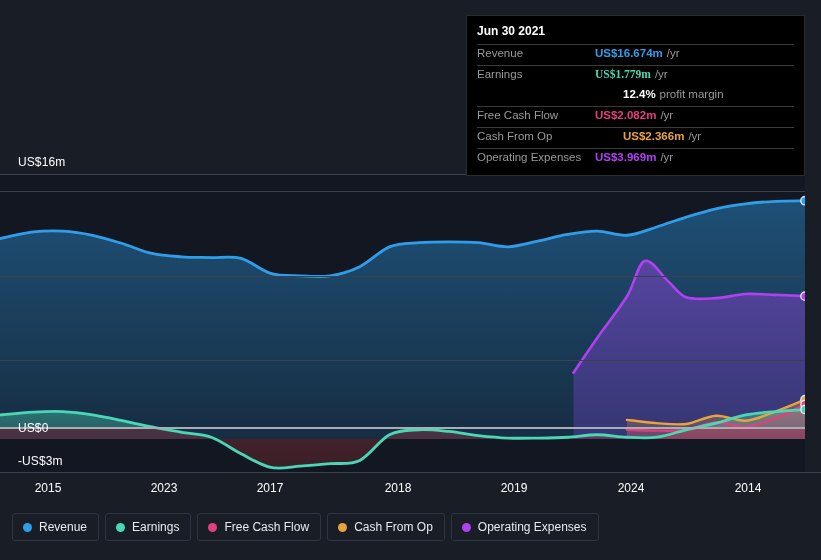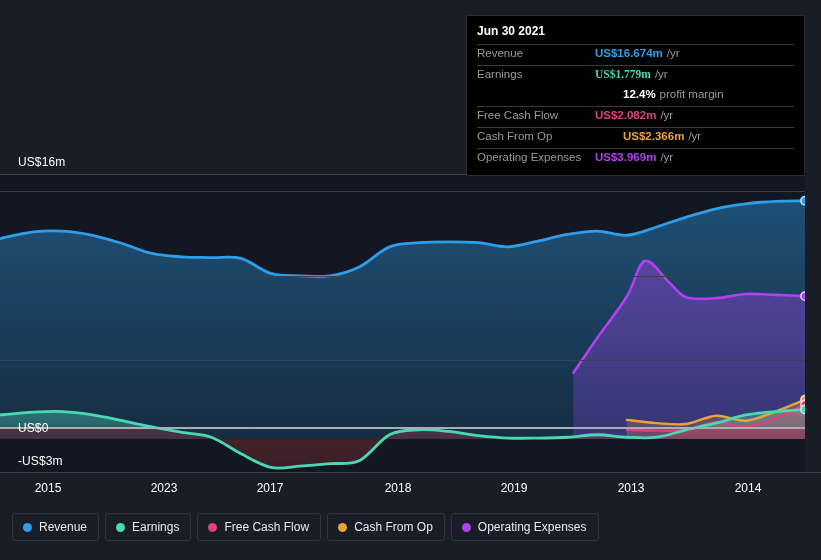--- a/index.html
+++ b/index.html
@@ -223,21 +223,21 @@
 
   <div class="y-label" style="left:18px; top:155px">US$16m</div>
   <div class="y-label" style="left:18px; top:421px">US$0</div>
   <div class="y-label" style="left:18px; top:454px">-US$3m</div>
 
   <div class="x-label" style="left:48px">2015</div>
   <div class="x-label" style="left:164px">2023</div>
   <div class="x-label" style="left:270px">2017</div>
   <div class="x-label" style="left:398px">2018</div>
   <div class="x-label" style="left:514px">2019</div>
-  <div class="x-label" style="left:631px">2013</div>
+  <div class="x-label" style="left:631px">2024</div>
   <div class="x-label" style="left:748px">2014</div>
 
   <div id="tooltip">
     <div id="tooltip-date">Jun 30 2021</div>
     <div id="tooltip-rows">
         <div class="tt-row">
           <div class="tt-label">Revenue</div>
           <div class="tt-value" style="color: rgb(47, 158, 234);">US$16.674m</div>
           <div class="tt-unit">/yr</div>
         </div>

